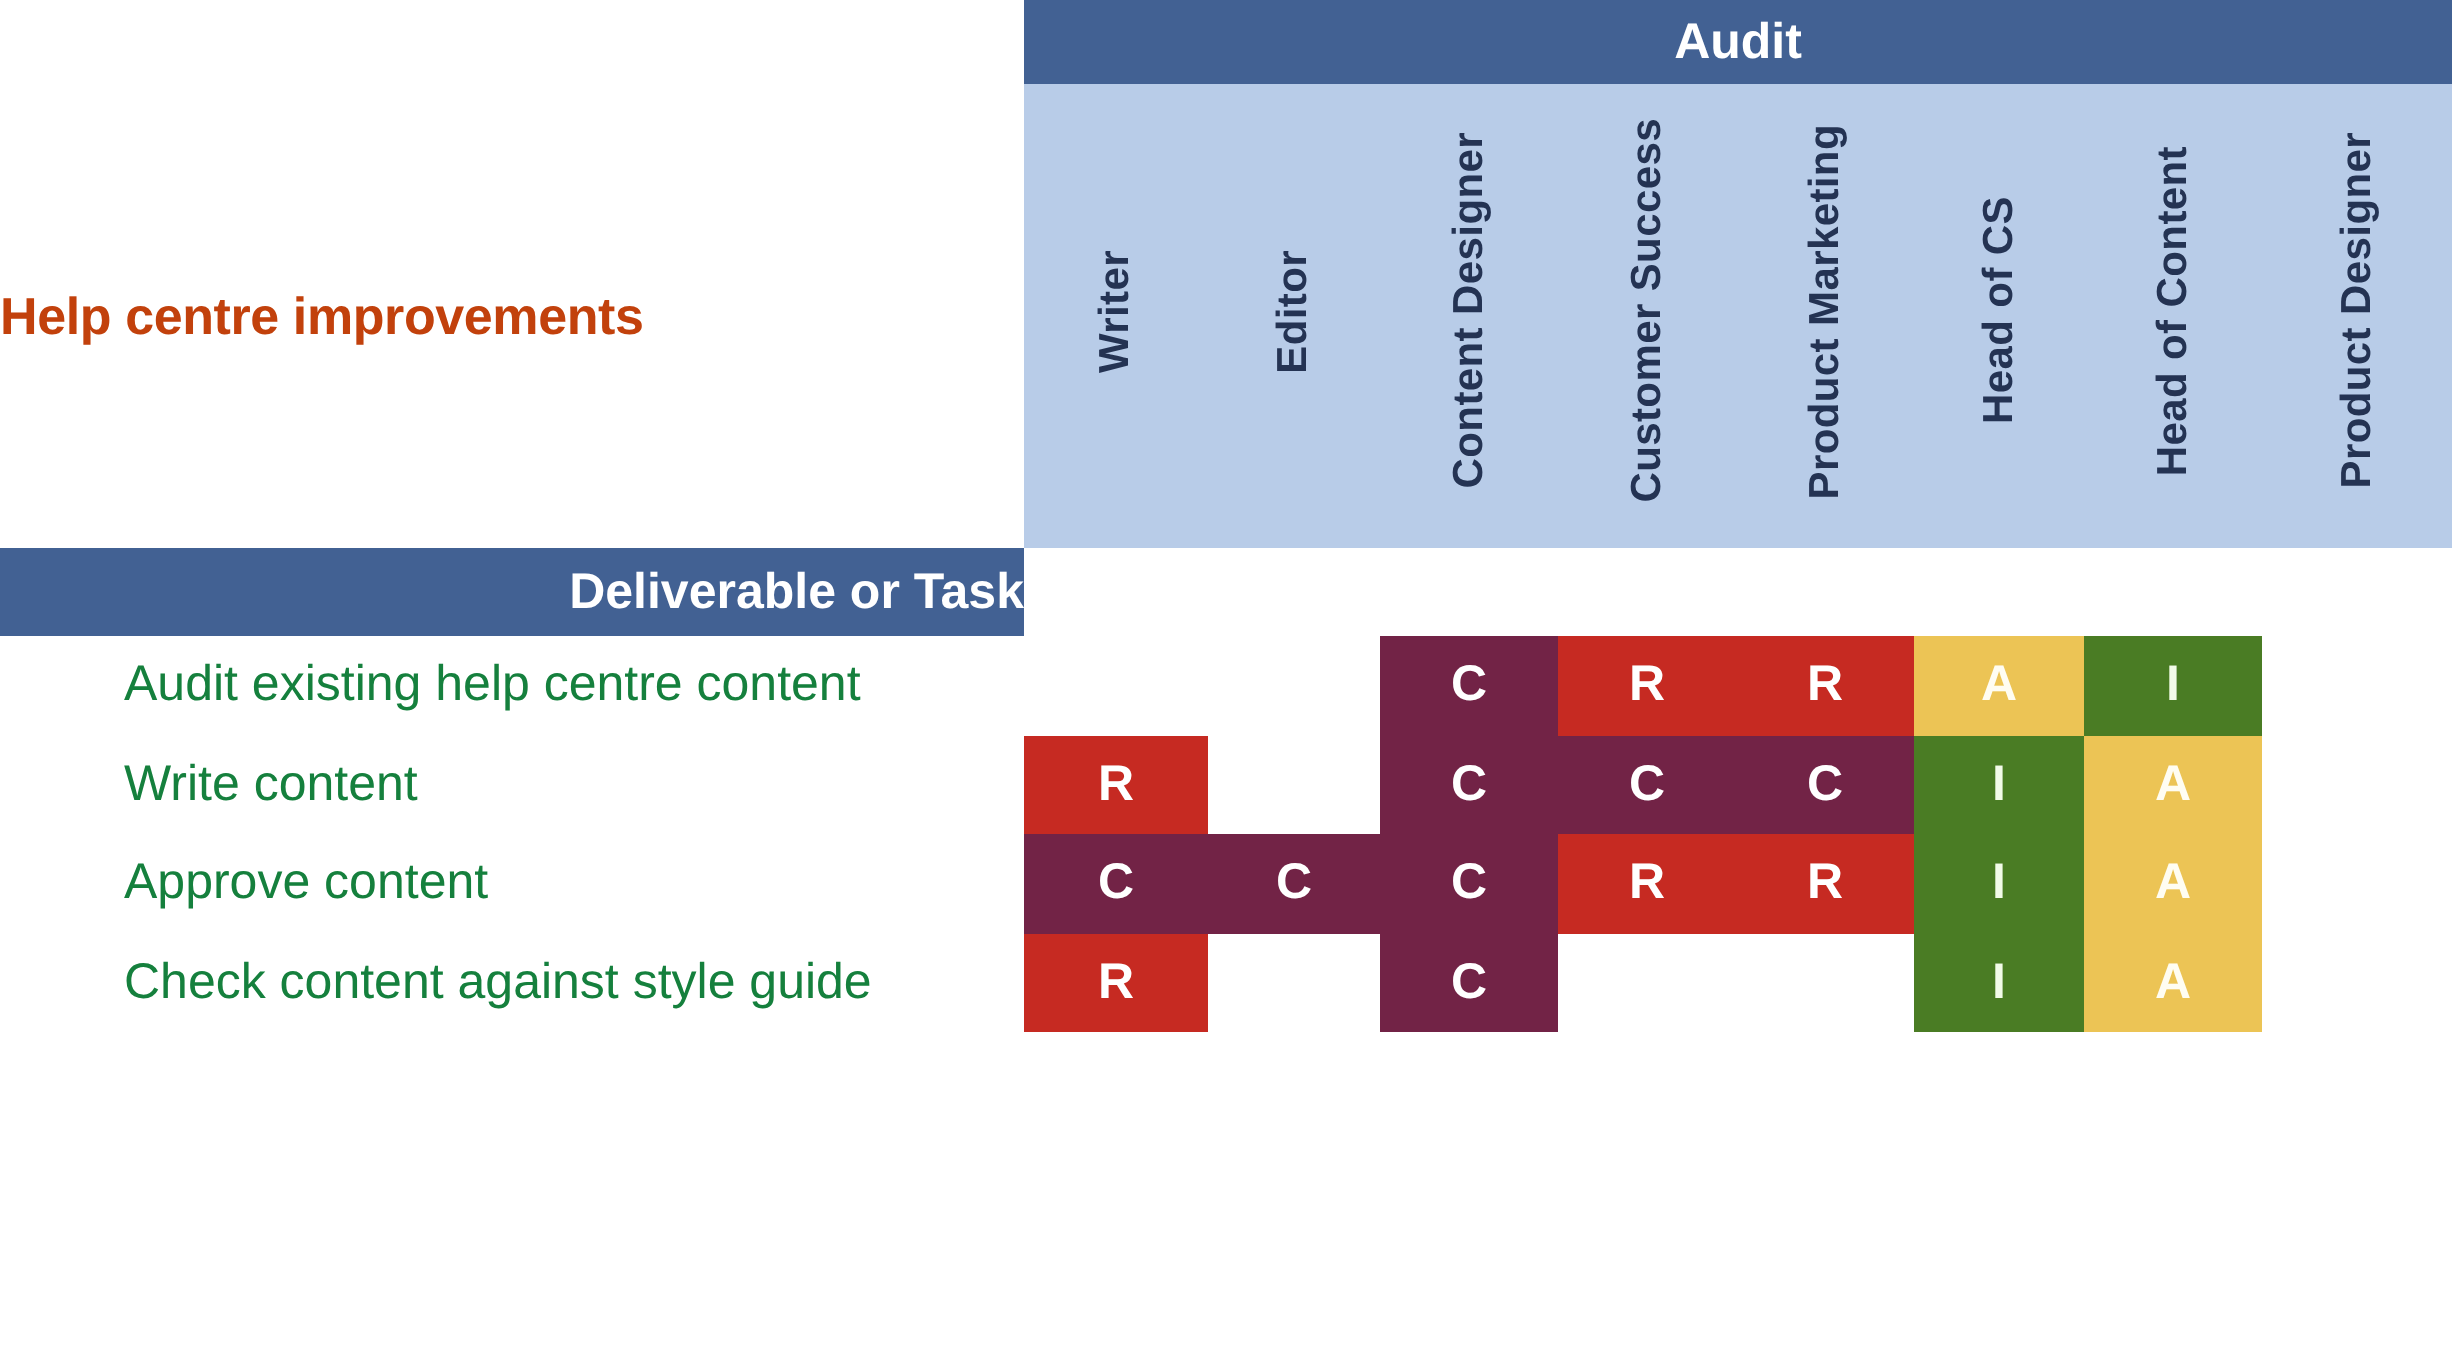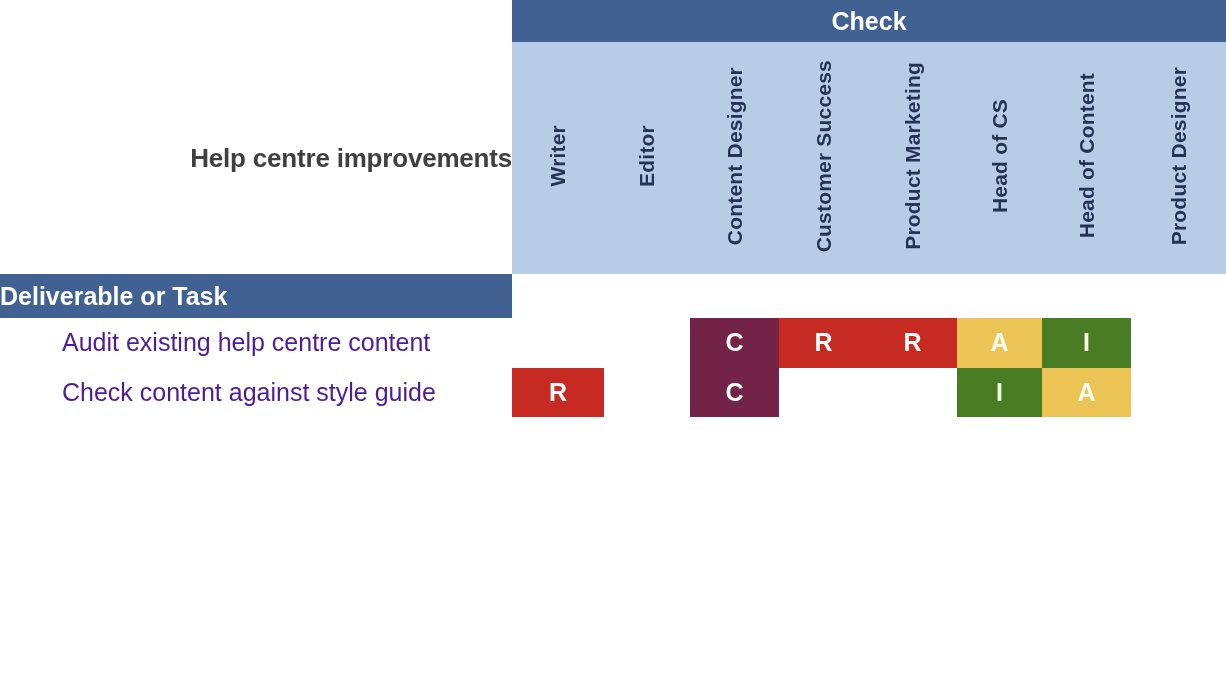--- a/index.html
+++ b/index.html
@@ -27,25 +27,25 @@
   .c-role3 { width:89px;  }
   .c-role4 { width:89px;  }
   .c-role5 { width:89px;  }
   .c-role6 { width:85px;  }
   .c-role7 { width:89px;  }
   .c-role8 { width:95px;  }
 
   
   .title-cell {
     background:#ffffff;
-    text-align:right;
+    text-align:left;
     vertical-align:middle;
     font-size:26px;
     font-weight:bold;
-    color:#404040;
+    color:#c2410c;
     letter-spacing:-0.2px;
     border-right:3px solid #17223b;
     height:232px;
   }
   .top-blank {
     background:#ffffff;
     border-bottom:3px solid #17223b;
   }
 
   
@@ -78,38 +78,38 @@
     white-space:nowrap;
     letter-spacing:0.2px;
   }
 
   
   .deliv-banner {
     background:#426193;
     color:#ffffff;
     font-size:25px;
     font-weight:bold;
-    text-align:left;
+    text-align:right;
     vertical-align:middle;
     height:44px;
     border-top:2px solid #17223b;
     border-bottom:2px solid #17223b;
     border-right:3px solid #17223b;
   }
 
   
   tr.body-row { height:49.5px; }
   td.rownum {
     background:#ffffff;
     border:1px solid #17223b;
   }
   td.task {
     background:#ffffff;
     font-size:25px;
-    color:#4c1d95;
+    color:#15803d;
     padding-left:8px;
     vertical-align:middle;
     white-space:nowrap;
     border-top:1px solid #17223b;
     border-bottom:1px solid #17223b;
     border-left:1px solid #17223b;
     border-right:3px solid #17223b;
   }
   td.cell {
     text-align:center;
@@ -138,21 +138,21 @@
         <col class="c-role3">
         <col class="c-role4">
       <col class="c-role5">
         <col class="c-role6">
         <col class="c-role7">
         <col class="c-role8">
     </colgroup>
     <tbody id="tbody">
         <tr>
           <td class="top-blank" colspan="2" rowspan="1" style="border-bottom: none; background: rgb(255, 255, 255);"></td>
-          <td class="roles-banner" colspan="8">Check</td>
+          <td class="roles-banner" colspan="8">Audit</td>
         </tr>
         <tr>
           <td class="title-cell" colspan="2">Help centre improvements</td>
           <td class="role-head"><span class="vtxt">Writer</span></td>
           <td class="role-head"><span class="vtxt">Editor</span></td>
           <td class="role-head"><span class="vtxt">Content Designer</span></td>
           <td class="role-head"><span class="vtxt">Customer Success</span></td>
           <td class="role-head"><span class="vtxt">Product Marketing</span></td>
           <td class="role-head"><span class="vtxt">Head of CS</span></td>
           <td class="role-head"><span class="vtxt">Head of Content</span></td>
@@ -168,20 +168,44 @@
           <td class="cell empty"></td>
           <td class="cell C">C</td>
           <td class="cell R">R</td>
           <td class="cell R">R</td>
           <td class="cell A">A</td>
           <td class="cell I">I</td>
           <td class="cell empty"></td>
         </tr>
         <tr class="body-row">
           <td class="rownum"></td>
+          <td class="task">Write content</td>
+          <td class="cell R">R</td>
+          <td class="cell empty"></td>
+          <td class="cell C">C</td>
+          <td class="cell C">C</td>
+          <td class="cell C">C</td>
+          <td class="cell I">I</td>
+          <td class="cell A">A</td>
+          <td class="cell empty"></td>
+        </tr>
+        <tr class="body-row">
+          <td class="rownum"></td>
+          <td class="task">Approve content</td>
+          <td class="cell C">C</td>
+          <td class="cell C">C</td>
+          <td class="cell C">C</td>
+          <td class="cell R">R</td>
+          <td class="cell R">R</td>
+          <td class="cell I">I</td>
+          <td class="cell A">A</td>
+          <td class="cell empty"></td>
+        </tr>
+        <tr class="body-row">
+          <td class="rownum"></td>
           <td class="task">Check content against style guide</td>
           <td class="cell R">R</td>
           <td class="cell empty"></td>
           <td class="cell C">C</td>
           <td class="cell empty"></td>
           <td class="cell empty"></td>
           <td class="cell I">I</td>
           <td class="cell A">A</td>
           <td class="cell empty"></td>
         </tr>

